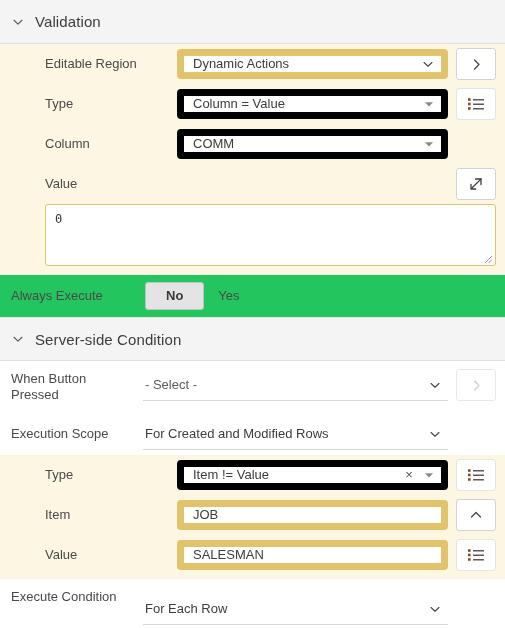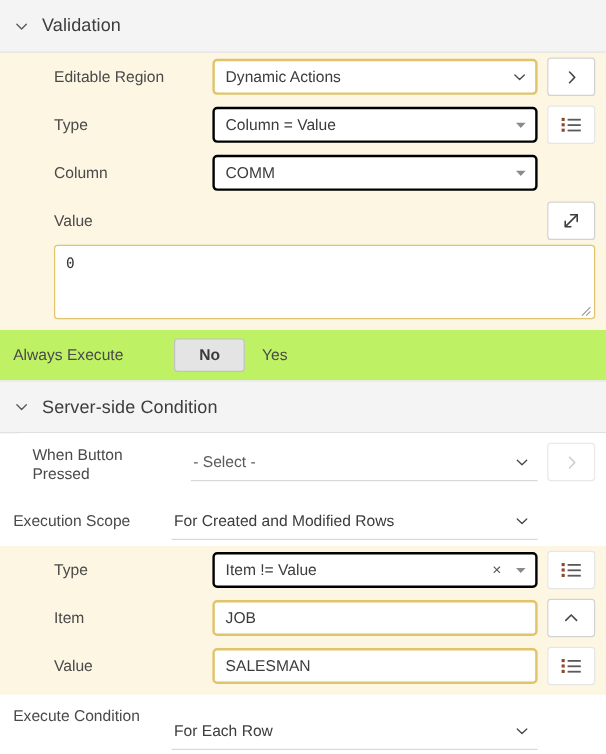--- a/index.html
+++ b/index.html
@@ -84,21 +84,21 @@
     position: relative;
     flex: 1 1 auto;
     min-width: 0;
     height: 30px;
     box-sizing: border-box;
     display: flex;
     align-items: center;
   }
   .field-box {
     background: #ffffff;
-    border: 2px solid #000000;
+    border: 7px solid #000000;
     border-radius: 4px;
   }
   .field-box.changed {
     border-color: #e0c36a;
   }
   .field-text {
     flex: 1 1 auto;
     padding: 0 8px 0 9px;
     font-size: 13px;
     color: #3c3c3c;
@@ -307,38 +307,38 @@
       <div class="textarea">
         <span>0</span>
         <svg class="resize-grip" viewBox="0 0 12 12">
           <path d="M11 4 L4 11 M11 7.5 L7.5 11" stroke="#9a9a9a" stroke-width="1" fill="none"></path>
         </svg>
       </div>
     </div>
     <div style="height:9px;"></div>
   </div>
 
-  <div class="row" style="background:#bef264;min-height:42px;">
+  <div class="row" style="background:#22c55e;min-height:42px;">
     <div class="label">Always Execute</div>
     <div class="ctrl-wrap">
       <div class="switch">
         <span class="opt active">No</span>
         <span class="opt">Yes</span>
       </div>
     </div>
   </div>
 
   <div class="section-header">
     <svg class="chev" viewBox="0 0 16 16">
       <path d="M3.5 6 L8 10.5 L12.5 6" fill="none" stroke="#5a5a5a" stroke-width="1.3" stroke-linecap="round" stroke-linejoin="round"></path>
     </svg>
     <span class="section-title">Server-side Condition</span>
   </div>
 
-  <div class="row tall" style="background:#ffffff;min-height:52px;margin-left:16px;">
+  <div class="row tall" style="background:#ffffff;min-height:52px;">
     <div class="label two-line">When Button Pressed</div>
     <div class="ctrl-wrap">
       <div class="field field-underline">
         <span class="field-text placeholder">- Select -</span>
         <span class="arrow-chev">
           <svg width="14" height="14" viewBox="0 0 16 16">
             <path d="M3.5 6.3 L8 10.6 L12.5 6.3" fill="none" stroke="#4a4a4a" stroke-width="1.3" stroke-linecap="round" stroke-linejoin="round"></path>
           </svg>
         </span>
       </div>

